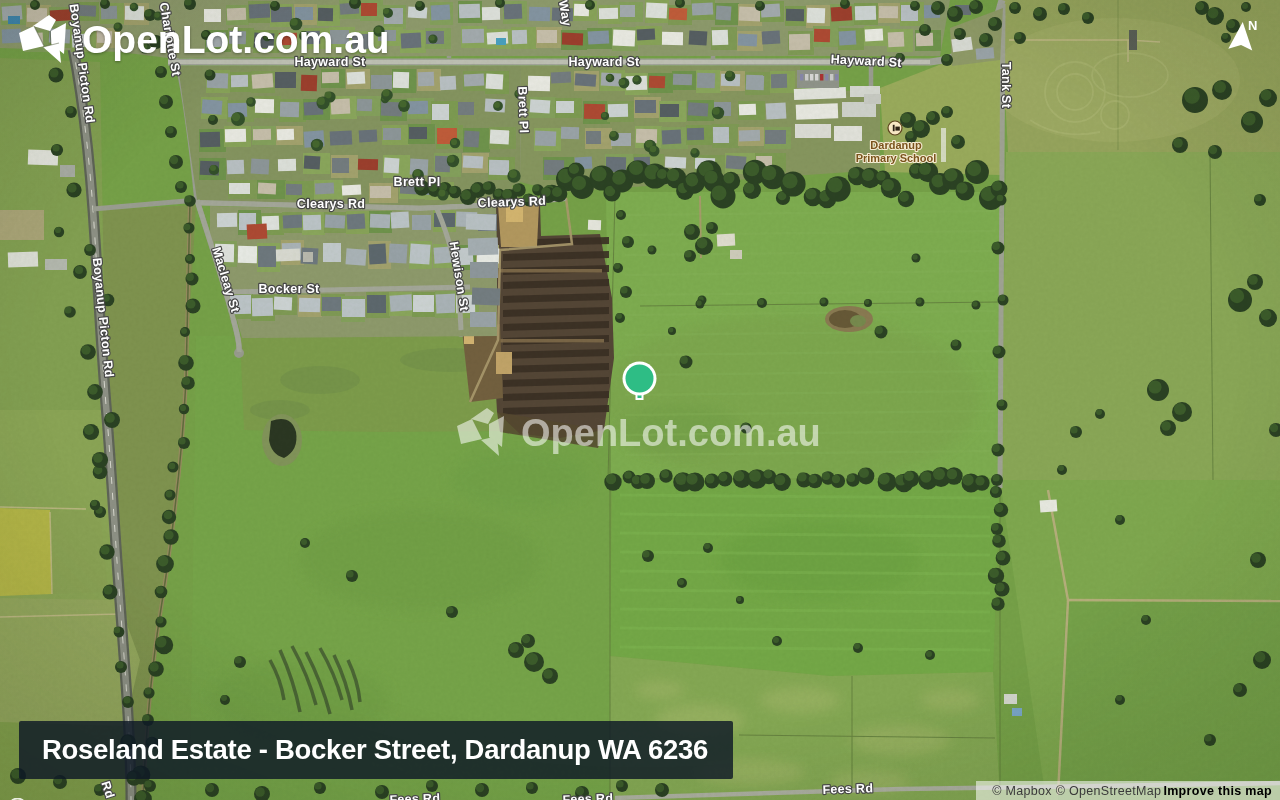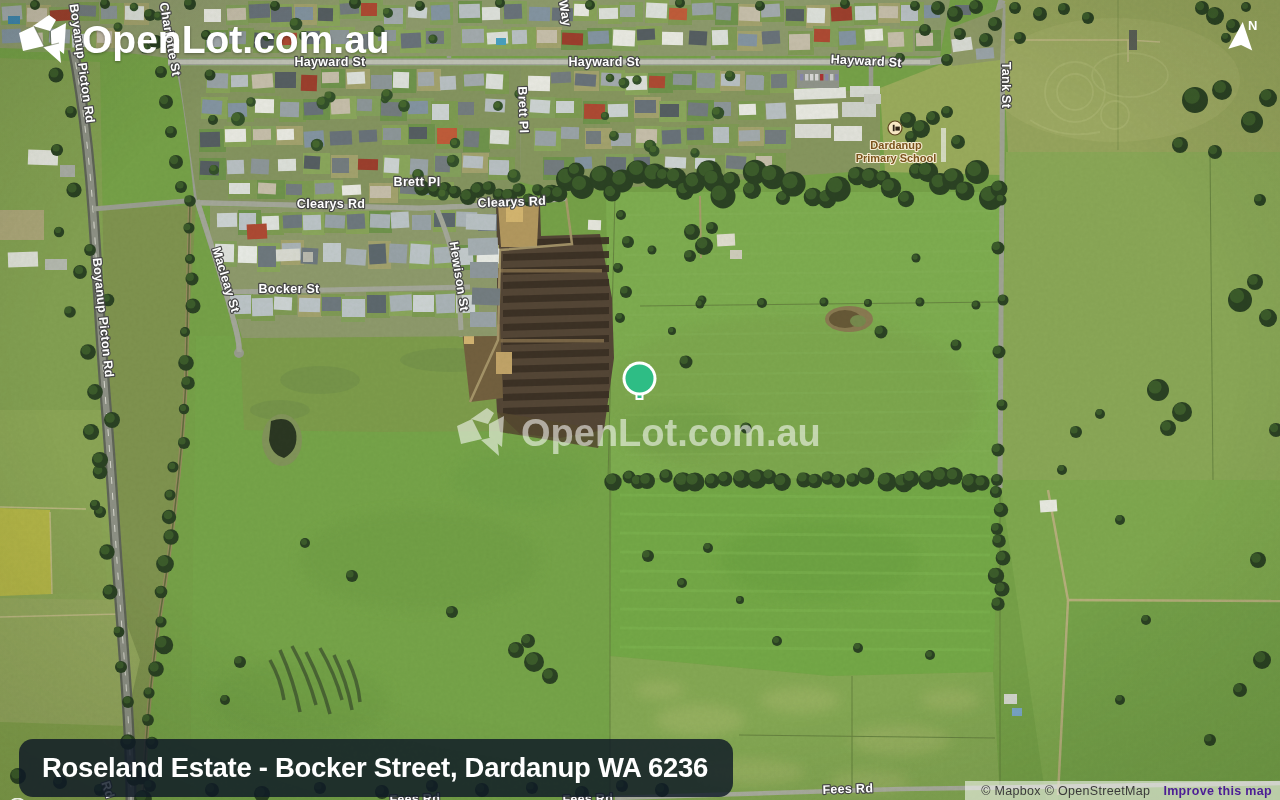--- a/index.html
+++ b/index.html
@@ -1,24 +1,24 @@
 <!DOCTYPE html>
 <html><head>
 <meta charset="utf-8">
 <style>
 html,body{margin:0;padding:0;background:#76a148;}
 body{width:1280px;height:800px;overflow:hidden;font-family:"Liberation Sans",sans-serif;position:relative;}
 .logo{position:absolute;left:18px;top:14px;display:flex;align-items:center;color:#fff;z-index:20;}
 .logo-text{font-size:39px;font-weight:700;letter-spacing:0px;margin-left:14px;text-shadow:0 1px 3px rgba(0,0,0,0.35);}
 .wm{position:absolute;left:456px;top:407px;display:flex;align-items:center;opacity:0.55;z-index:12;}
 .wm-text{font-size:38px;font-weight:700;letter-spacing:0px;color:#fff;margin-left:15px;}
-.banner{position:absolute;left:19px;top:739px;width:714px;height:58px;background:rgba(14,24,38,0.82);border-radius:14px;z-index:25;display:flex;align-items:center;}
+.banner{position:absolute;left:19px;top:721px;width:714px;height:58px;background:rgba(14,24,38,0.82);border-radius:2px;z-index:25;display:flex;align-items:center;}
 .banner span{color:#fff;font-size:27.5px;font-weight:700;margin-left:23px;letter-spacing:-0.3px;white-space:nowrap;}
 .attrib{position:absolute;right:0;top:781px;height:20px;background:rgba(255,255,255,0.55);z-index:24;display:flex;align-items:center;padding:0 8px 0 16px;font-size:12.5px;color:#3a3a3a;letter-spacing:0.32px;white-space:nowrap;}
-.attrib b{margin-left:13px;color:#4c1d95;}
+.attrib b{margin-left:2px;color:#000000;}
 .mapbox{position:absolute;left:8px;top:769px;display:flex;align-items:center;z-index:26;opacity:0.85;margin-top:28px;}
 .mapbox span{color:#fff;font-size:17px;font-weight:500;letter-spacing:0.4px;margin-left:4px;}
 </style>
 </head>
 <body>
 
 <svg width="1280" height="800" viewBox="0 0 1280 800" style="position:absolute;left:0;top:0">
 <defs>
 <filter id="grain" x="0" y="0" width="100%" height="100%">
   <feTurbulence type="fractalNoise" baseFrequency="0.28" numOctaves="3" seed="7" stitchTiles="stitch"></feTurbulence>

